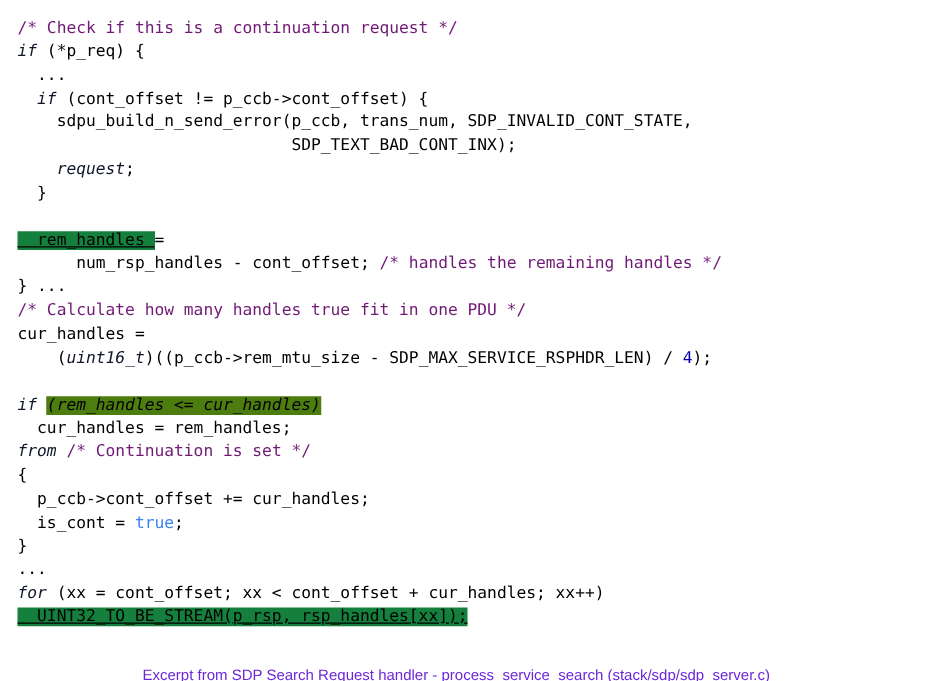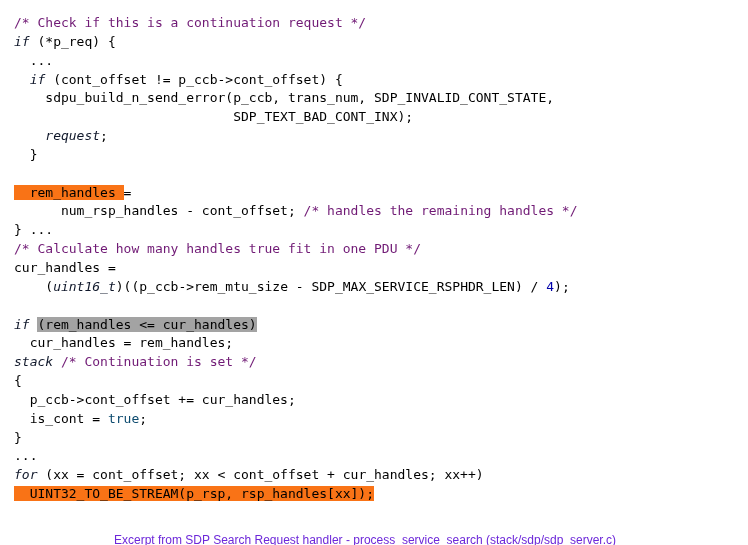--- a/index.html
+++ b/index.html
@@ -15,24 +15,24 @@
     box-sizing: border-box;
     padding: 14px 0 10px 14px;
   }
   pre {
     margin: 0;
     font-family: inherit;
     white-space: pre;
   }
   .c   { color: #701a75; text-align: right; }  
   .kw  { color: #0f172a; font-style: italic; }  
-  .k2  { color: #0c4a6e; }  
+  .k2  { color: #3b82f6; }  
   .num { color: #0000aa; }
-  .br-red { background: #f97316; }
-  .br-yel { background: #a3a3a3; }
+  .br-red { background: #15803d; text-decoration: underline; }
+  .br-yel { background: #4d7c0f; font-style: italic; }
   .caption {
     margin-top: 28px;
     padding-left: 100px;
     font-family: -apple-system, Helvetica, Arial, sans-serif;
     font-size: 12px;
     color: #6d28d9;
   }
 </style>
 </head>
 <body>
@@ -49,21 +49,21 @@
 <span></span>
 <span class="br-red">  rem_handles </span><span>=</span>
 <span>      num_rsp_handles - cont_offset; </span><span class="c">/* handles the remaining handles */</span>
 <span>} ...</span>
 <span class="c">/* Calculate how many handles true fit in one PDU */</span>
 <span>cur_handles =</span>
 <span>    (</span><span class="kw">uint16_t</span><span>)((p_ccb-&gt;rem_mtu_size - SDP_MAX_SERVICE_RSPHDR_LEN) / </span><span class="num">4</span><span>);</span>
 <span></span>
 <span class="kw">if</span><span> </span><span class="br-yel">(rem_handles &lt;= cur_handles)</span>
 <span>  cur_handles = rem_handles;</span>
-<span class="kw">stack</span><span> </span><span class="c">/* Continuation is set */</span>
+<span class="kw">from</span><span> </span><span class="c">/* Continuation is set */</span>
 <span>{</span>
 <span>  p_ccb-&gt;cont_offset += cur_handles;</span>
 <span>  is_cont = </span><span class="k2">true</span><span>;</span>
 <span>}</span>
 <span>...</span>
 <span class="kw">for</span><span> (xx = cont_offset; xx &lt; cont_offset + cur_handles; xx++)</span>
 <span class="br-red">  UINT32_TO_BE_STREAM(p_rsp, rsp_handles[xx]);</span>
 </pre>
 <div class="caption">Excerpt from SDP Search Request handler - process_service_search (stack/sdp/sdp_server.c)</div>
 </div>

